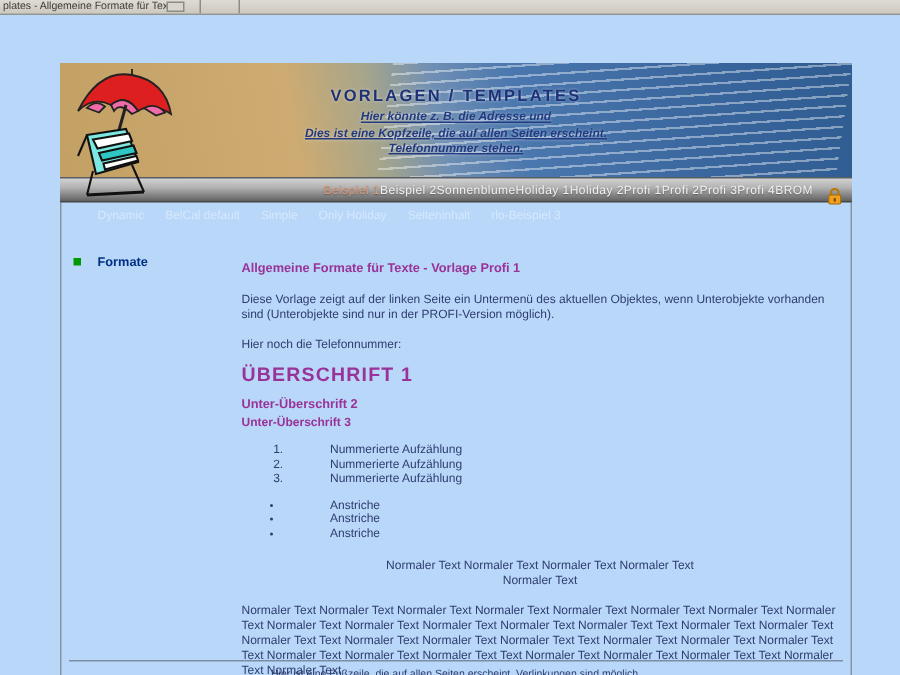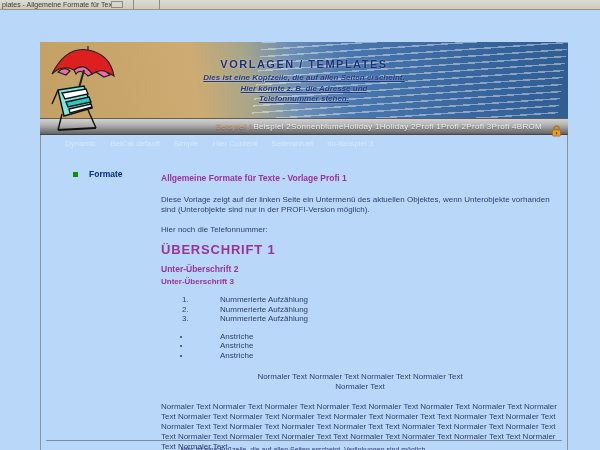--- a/index.html
+++ b/index.html
@@ -74,21 +74,21 @@
   
   .contentbox{
     position:relative;height:340px;background:#b9d7f8;
     border:1px solid #8a95a3;border-top:none;box-sizing:border-box;
   }
   .subnav{
     display:flex;gap:14px;padding:4px 0 0 24px;
   }
   .subnav-item{font-size:8px;color:#d6e8fc;cursor:pointer;white-space:nowrap;}
 
-  .sidebar{position:absolute;left:32px;top:34px;display:flex;align-items:center;}
+  .sidebar{position:absolute;left:8px;top:34px;display:flex;align-items:center;}
   .bullet{width:5px;height:5px;background:#009900;margin-right:11px;}
   .sidebar-label{font-size:8.5px;font-weight:bold;color:#002f86;cursor:pointer;}
 
   .main{
     position:absolute;left:120px;top:38px;width:398px;
     color:#2e3d6e;font-size:8px;line-height:10px;
   }
   .c-heading{font-size:8.5px;font-weight:bold;color:#993399;}
   .c-p{margin-top:12px;}
   .c-p2{margin-top:10px;}
@@ -117,22 +117,22 @@
   <span class="tb-sep2"></span>
 </div>
 
 <div class="page">
 
   <div class="header-img">
     <div class="waves"></div>
     <div class="header-text">
       <div class="header-title">VORLAGEN / TEMPLATES</div>
       <div class="header-sub">
+        <div>Hier könnte z. B. die Adresse und</div>
         <div>Dies ist eine Kopfzeile, die auf allen Seiten erscheint.</div>
-        <div>Hier könnte z. B. die Adresse und</div>
         <div>Telefonnummer stehen.</div>
       </div>
     </div>
   </div>
 
   <svg class="clipart" width="78" height="94" viewBox="0 0 78 94">
 
     <g stroke="#222" stroke-width="1.2">
       <path d="M8 30 Q22 2 44 6 Q66 10 70 32 Q58 24 48 30 Q40 18 30 26 Q18 20 8 30 Z" fill="#dd1f1f"></path>
       <path d="M30 26 Q40 18 48 30 L44 32 Q36 24 32 30 Z" fill="#f06ba8"></path>
@@ -172,21 +172,21 @@
     <rect x="1.5" y="5" width="8" height="6" rx="1" fill="#f0a020" stroke="#a86a06" stroke-width="0.8"></rect>
     <rect x="4.8" y="7" width="1.4" height="2.4" fill="#7a4c04"></rect>
   </svg>
 
   <div class="contentbox">
 
     <div class="subnav">
       <span class="subnav-item">Dynamic</span>
       <span class="subnav-item">BelCal default</span>
       <span class="subnav-item">Simple</span>
-      <span class="subnav-item">Hier Content</span>
+      <span class="subnav-item">Only Holiday</span>
       <span class="subnav-item">Seiteninhalt</span>
       <span class="subnav-item">rlo-Beispiel 3</span>
     </div>
 
     <div class="sidebar">
       <span class="bullet"></span>
       <span class="sidebar-label">Formate</span>
     </div>
 
     <div class="main">

